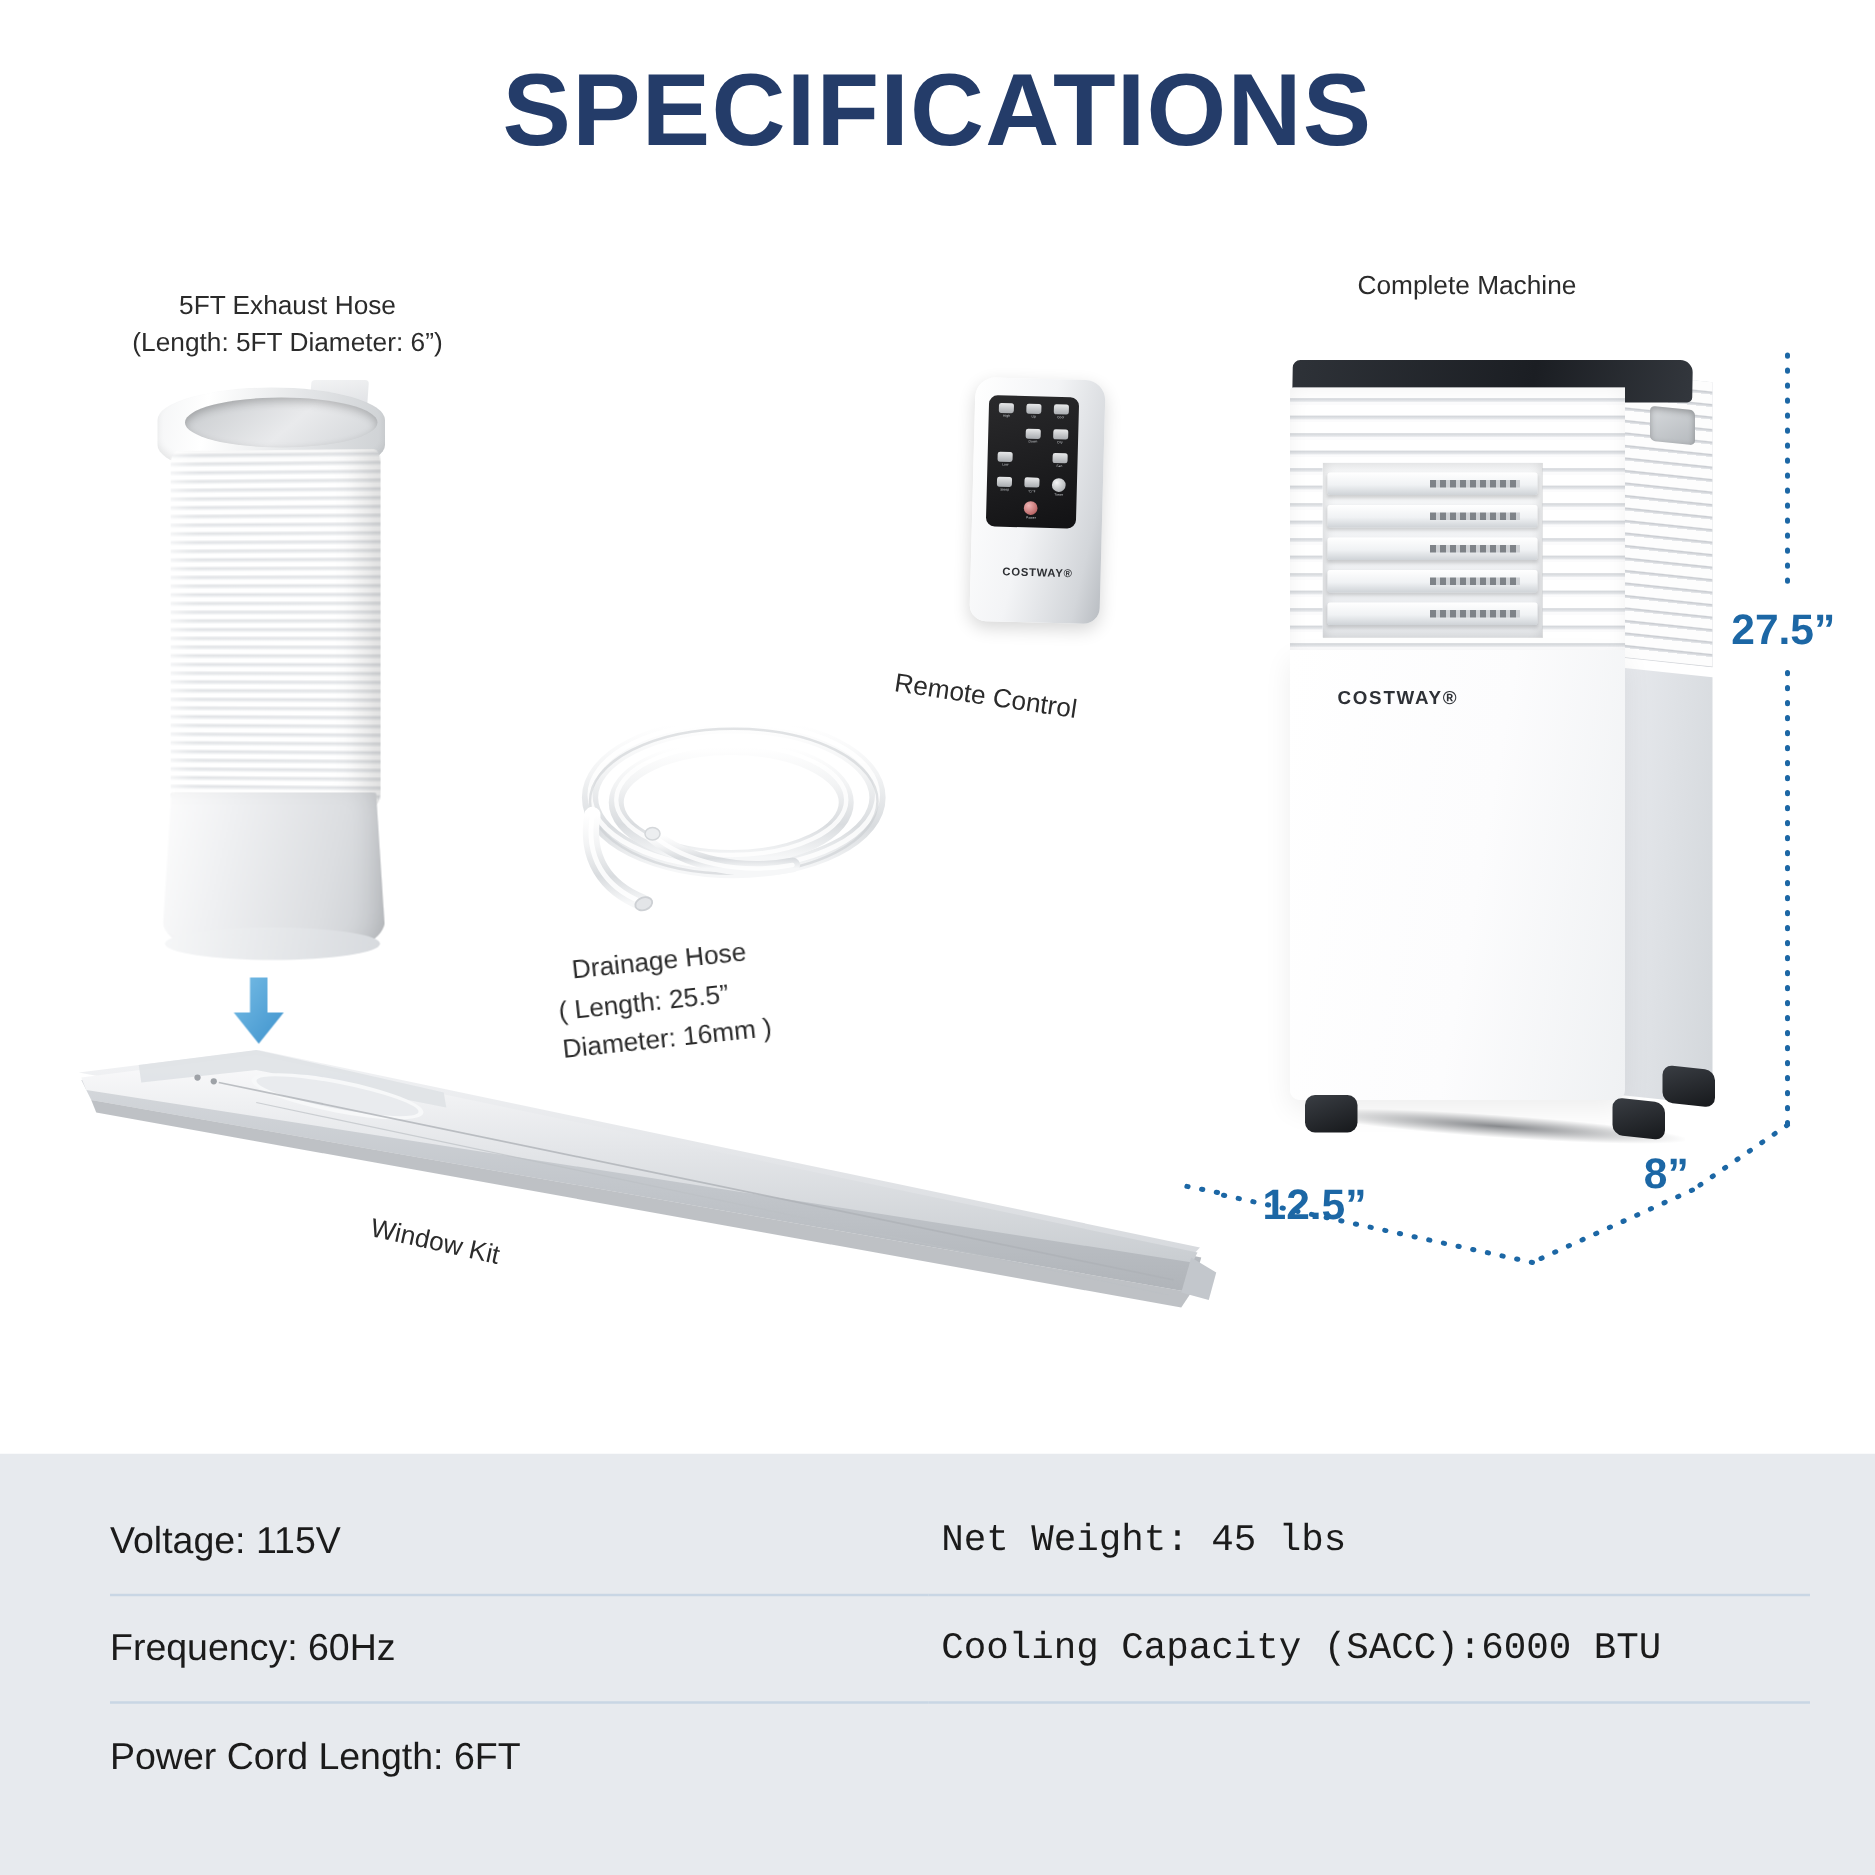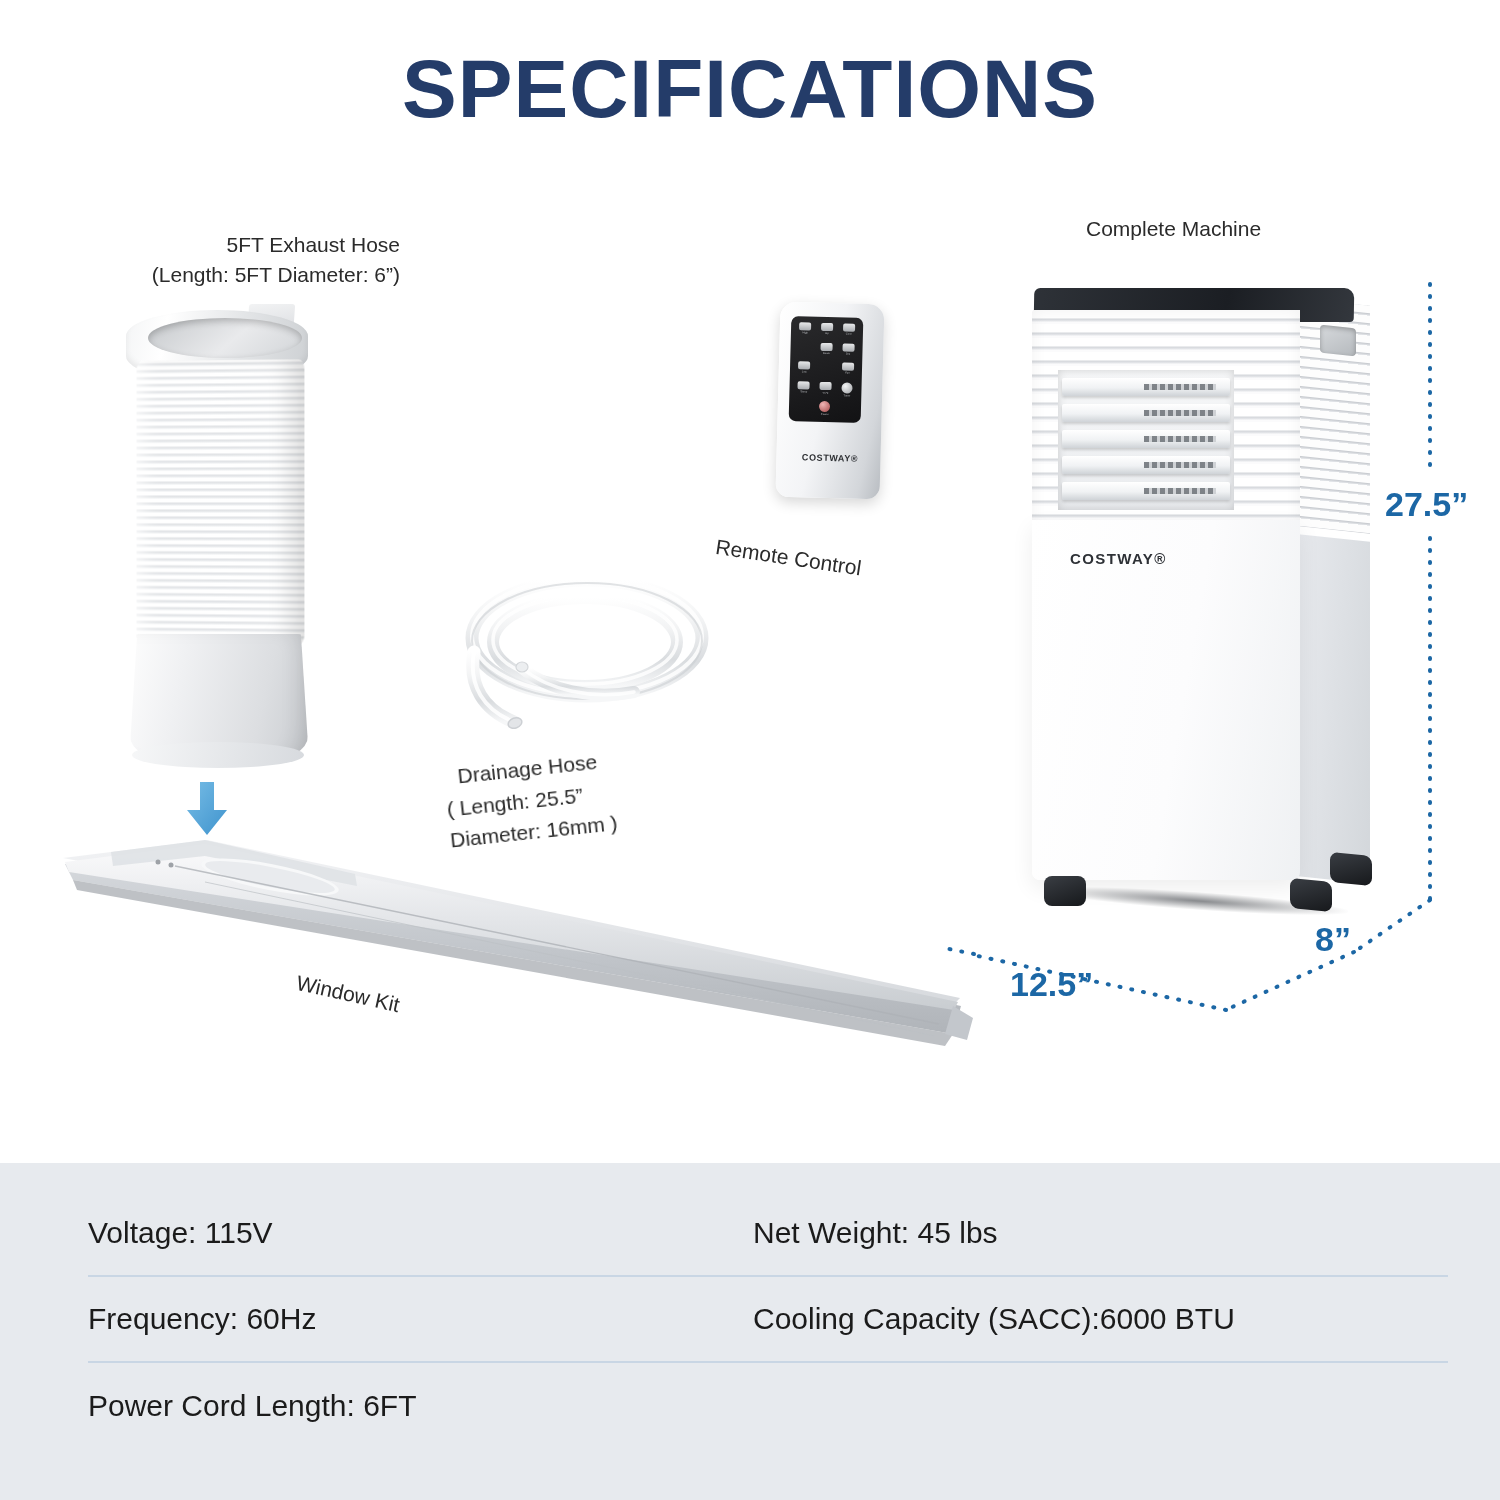--- a/index.html
+++ b/index.html
@@ -21,21 +21,21 @@
   }
 
   
   .label {
     position:absolute;
     color:#2b2b2b;
     font-size:21px;
     line-height:1.45;
     white-space:nowrap;
   }
-  .label.center { text-align:right; }
+  .label.center { text-align:center; }
 
   
   #exhaust-hose { position:absolute; left:118px; top:308px; width:200px; height:480px; }
   .hose-collar {
     position:absolute; left:8px; top:2px; width:182px; height:72px;
     border-radius:50%/26px;
     background:linear-gradient(100deg,#f4f5f6 0%,#ffffff 22%,#e3e5e7 62%,#cdd0d3 100%);
     box-shadow:inset 0 -4px 6px rgba(0,0,0,.07);
   }
   .hose-collar-inner {
@@ -205,40 +205,40 @@
 
   
   #dimension-lines { position:absolute; left:930px; top:270px; width:570px; height:760px; }
   .dim-label {
     position:absolute;
     color:#1c67a5;
     font-size:34px; font-weight:bold;
     white-space:nowrap;
   }
   #dim-height-label { left:455px; top:215px; }
-  #dim-width-label  { left:80px;  top:675px;margin-top:20px; }
+  #dim-width-label  { left:80px;  top:675px; }
   #dim-depth-label  { left:385px; top:650px; }
 
   
   #spec-panel {
     position:absolute; left:0; top:1163px; width:1500px; height:337px;
     background:#e7eaee;
   }
   .spec-grid {
     position:absolute; left:88px; top:28px; width:1360px;
     display:grid; grid-template-columns:655px 705px;text-align:right;
   }
   .spec-cell {
     height:86px;
     display:flex; align-items:center;
     font-size:30px; color:#1b1b1b;
     border-bottom:2px solid #c9d6e4;
   }
   .spec-cell.last { border-bottom:none; }
-  .spec-cell.right { padding-left:10px; }
+  .spec-cell.right { padding-left:10px;font-family:Liberation Mono, monospace; }
 </style>
 </head>
 <body>
 
 <div class="page">
 
   <div class="title">SPECIFICATIONS</div>
 
   <div class="label center" style="left:60px; top:230px; width:340px;">
     <div>5FT Exhaust Hose</div>

